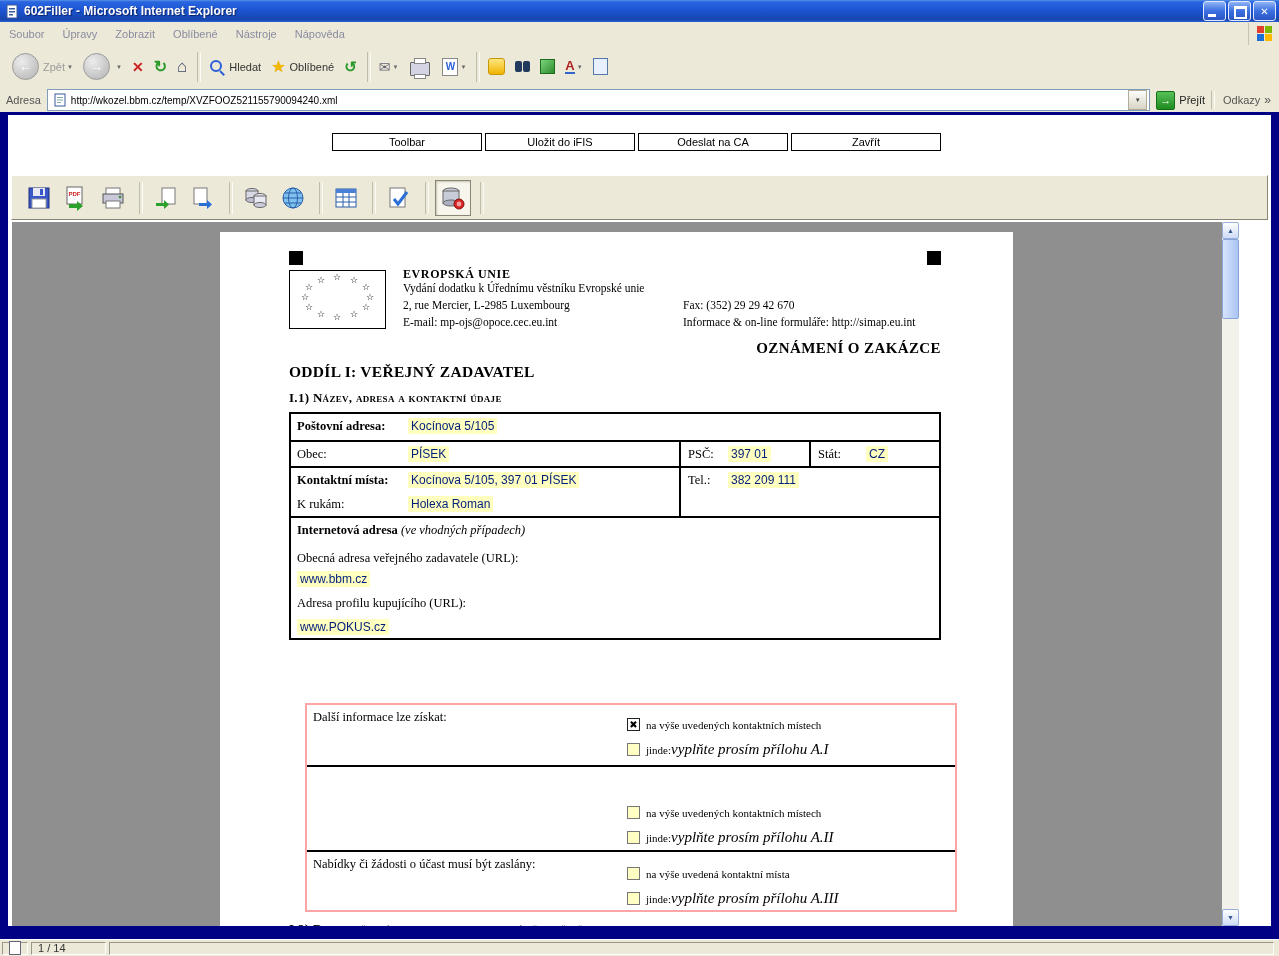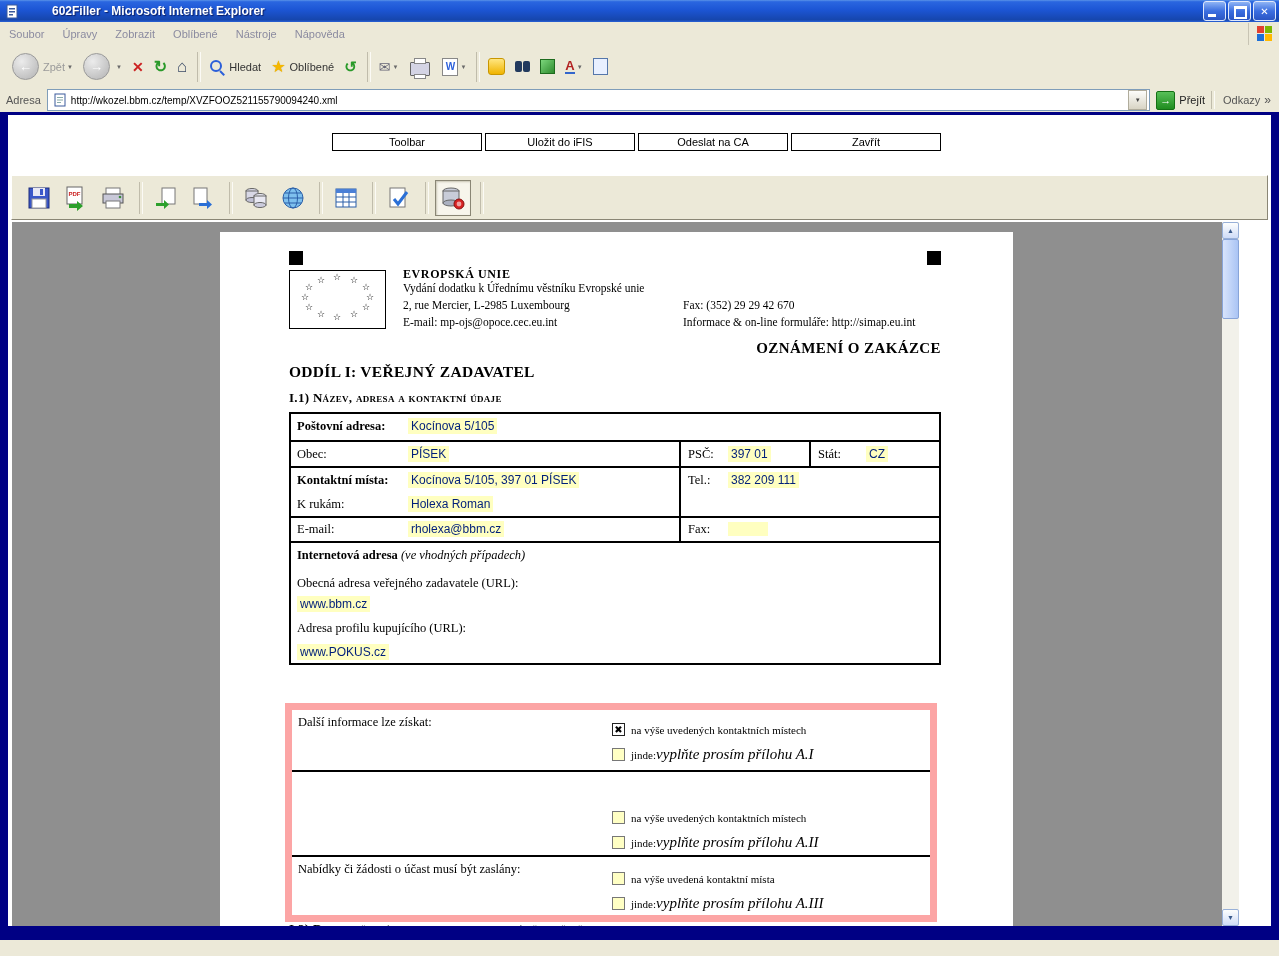--- a/index.html
+++ b/index.html
@@ -2,21 +2,21 @@
 <html><head>
 <meta charset="utf-8">
 <style>
   html,body{margin:0;padding:0;width:1279px;height:956px;overflow:hidden;
     font-family:"Liberation Sans",sans-serif;-webkit-font-smoothing:antialiased;}
   .window{position:relative;width:1279px;height:956px;background:#ece9d8;}
 
   
   .titlebar{position:absolute;top:0;left:0;right:0;height:22px;
     background:linear-gradient(180deg,#5a93e8 0%,#2a66e0 8%,#1c55d4 45%,#1646ad 90%,#2a62d8 100%);
-    display:flex;align-items:center;padding:0 3px;gap:28px;}
+    display:flex;align-items:center;padding:0 3px;}
   .title-icon{width:15px;height:15px;margin:0 4px 0 2px;}
   .title-text{color:#fff;font-weight:bold;font-size:12px;text-shadow:1px 1px 1px #0a1e64;flex:1;
     white-space:nowrap;overflow:hidden;}
   .winbtns{display:flex;gap:2px;}
   .winbtn{width:21px;height:18px;border-radius:3px;border:1px solid #dfe8fb;
     background:linear-gradient(180deg,#8fb4f5 0%,#3c6fe0 50%,#2a55c4 100%);
     color:#fff;font-size:10px;display:flex;align-items:center;justify-content:center;position:relative;}
   .glyph-min::before{content:"";position:absolute;left:4px;bottom:3px;width:8px;height:3px;background:#fff;}
   .glyph-max::before{content:"";position:absolute;left:5px;top:4px;width:9px;height:8px;border:2px solid #fff;border-top-width:3px;}
 
@@ -114,21 +114,21 @@
   .t1{position:absolute;left:69px;top:180px;width:652px;border:2px solid #000;box-sizing:border-box;}
   .t1row{position:relative;box-sizing:border-box;}
   .t1row + .t1row{border-top:2px solid #000;}
   .flb{position:absolute;font-size:12.5px;white-space:nowrap;}
   .b{font-weight:bold;}
   .fval{position:absolute;background:#ffffc0;color:#001f7a;font-family:"Liberation Sans",sans-serif;
     font-size:12px;padding:0 3px;white-space:nowrap;line-height:16px;}
   .vline{position:absolute;top:0;bottom:0;border-left:2px solid #000;}
   .faxbox{position:absolute;width:40px;height:14px;background:#ffffc0;}
 
-  .t2{position:absolute;left:65px;top:471px;width:652px;border:7px solid #fca5a5;box-sizing:border-box;}
+  .t2{position:absolute;left:85px;top:471px;width:652px;border:2px solid #fca5a5;box-sizing:border-box;}
   .t2row{position:relative;box-sizing:border-box;}
   .t2row + .t2row{border-top:2px solid #000;}
   .t2text{position:absolute;left:6px;top:4px;font-size:12.5px;line-height:17px;}
   .optline{position:absolute;left:320px;display:flex;align-items:center;}
   .cb{width:13px;height:13px;border:1px solid #777;background:#ffffc4;margin-right:6px;
     display:flex;align-items:center;justify-content:center;box-sizing:border-box;}
   .cb.checked{background:#fff;border-color:#222;}
   .cb span{font-size:10px;font-weight:bold;line-height:11px;color:#000;font-family:"DejaVu Sans",sans-serif;}
   .optlbl{font-size:11px;}
   .optit{font-size:15px;font-style:italic;}
@@ -425,27 +425,20 @@
           </div>
           <div class="t1row" style="height:50px;">
             <div class="vline" style="left:388px;"></div>
             <span class="flb b" style="left:6px;top:5px;">Kontaktní místa:</span>
             <span class="fval" style="left:117px;top:4px;">Kocínova 5/105, 397 01 PÍSEK</span>
             <span class="flb" style="left:6px;top:29px;">K rukám:</span>
             <span class="fval" style="left:117px;top:28px;">Holexa Roman</span>
             <span class="flb" style="left:397px;top:5px;">Tel.:</span>
             <span class="fval" style="left:437px;top:4px;">382 209 111</span>
           </div>
-          <div class="t1row" style="height:25px;">
-            <div class="vline" style="left:388px;"></div>
-            <span class="flb" style="left:6px;top:4px;">E-mail:</span>
-            <span class="fval" style="left:117px;top:3px;">rholexa@bbm.cz</span>
-            <span class="flb" style="left:397px;top:4px;">Fax:</span>
-            <span class="faxbox" style="left:437px;top:4px;"></span>
-          </div>
           <div class="t1row" style="height:122px;">
             <span class="flb" style="left:6px;top:5px;"><span class="b">Internetová adresa</span><i> (ve vhodných případech)</i></span>
             <span class="flb" style="left:6px;top:33px;">Obecná adresa veřejného zadavatele (URL):</span>
             <span class="fval" style="left:6px;top:53px;">www.bbm.cz</span>
             <span class="flb" style="left:6px;top:78px;">Adresa profilu kupujícího (URL):</span>
             <span class="fval" style="left:6px;top:101px;">www.POKUS.cz</span>
           </div>
         </div>
 
         <div class="t2">
@@ -505,14 +498,21 @@
       </div>
     </div>
 
     <div class="vsb">
       <div class="vsb-btn vsb-up"></div>
       <div class="vsb-thumb"></div>
       <div class="vsb-btn vsb-down"></div>
     </div>
   </div>
 
+  <div class="statusbar">
+    <span class="sb-cell sb-icon-cell">
+      <span class="mini-page"></span>
+    </span>
+    <span class="sb-cell sb-page">1 / 14</span>
+    <span class="sb-cell sb-rest"></span>
+  </div>
 
 </div>
 
 </body></html>

